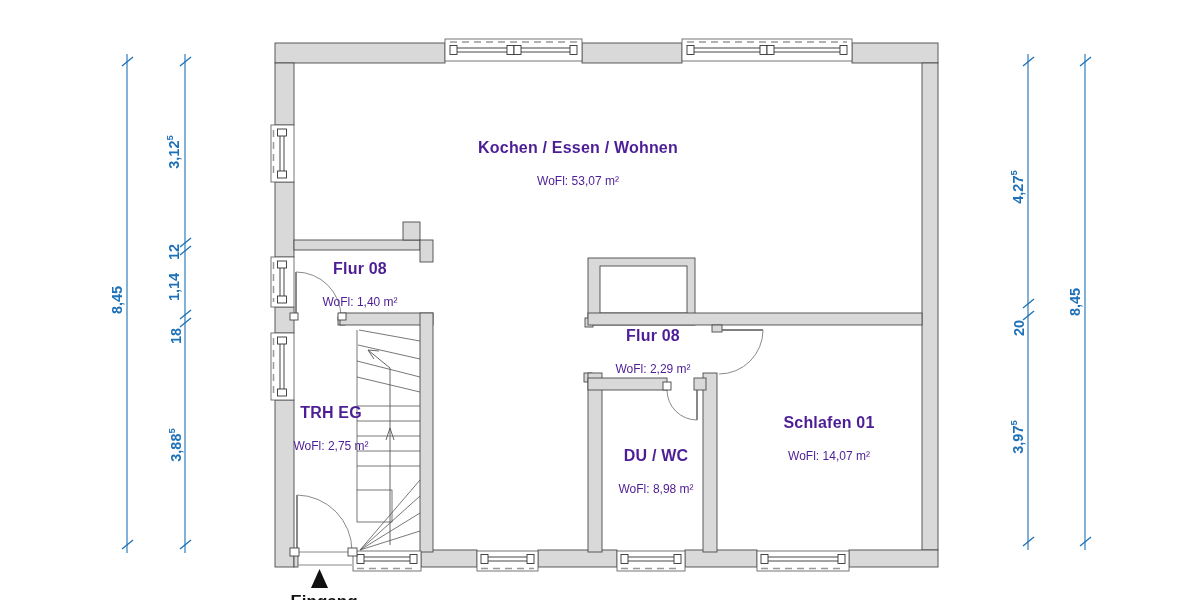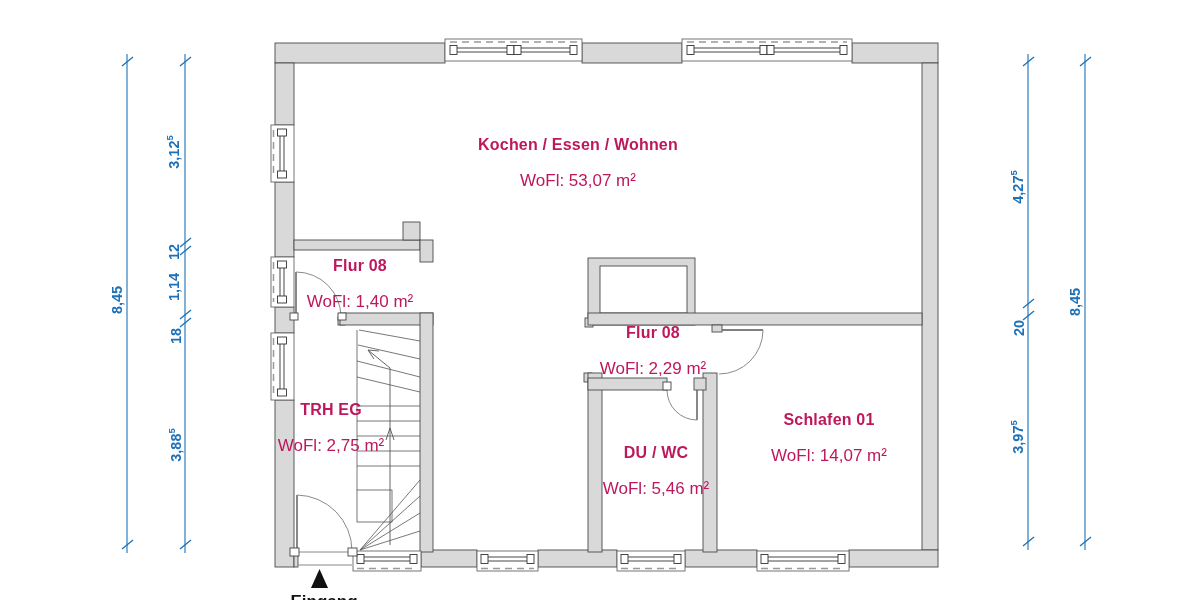--- a/index.html
+++ b/index.html
@@ -21,23 +21,23 @@
   .leaf{stroke:#555;stroke-width:1.4;fill:none;}
   .jamb{fill:#fff;stroke:#444;stroke-width:0.9;}
   .thr{stroke:#888;stroke-width:1;fill:none;}
   .stair{stroke:#555;stroke-width:0.8;fill:none;}
   .walk{stroke:#555;stroke-width:0.9;fill:none;}
   .dim-line{stroke:var(--dim);stroke-width:1.1;fill:none;}
   .tick{stroke:var(--dim);stroke-width:1.3;}
   .tri{fill:#111;}
 
   .room-label{position:absolute;transform:translate(-50%,-50%);
-    text-align:center;color:#be185d;white-space:nowrap;}
+    text-align:center;color:#4c1d95;white-space:nowrap;}
   .room-name{font-weight:bold;font-size:16px;letter-spacing:0.2px;}
-  .room-area{font-size:17px;margin-top:17px;}
+  .room-area{font-size:12px;margin-top:17px;}
   .dim-label{position:absolute;transform:translate(-50%,-50%) rotate(-90deg);
     color:var(--dim);font-size:14.5px;font-weight:bold;white-space:nowrap;}
   .dim-label sup{font-size:9.5px;}
   .entrance-label{position:absolute;transform:translateX(-50%);
     font-weight:bold;font-size:17px;color:#111;white-space:nowrap;}
 </style>
 </head>
 <body>
 
 <svg id="plan-svg" width="1200" height="600" viewBox="0 0 1200 600">
@@ -257,21 +257,21 @@
 <div class="room-label" style="left:653px;top:351px">
   <div class="room-name">Flur 08</div>
   <div class="room-area">WoFl: 2,29 m²</div>
 </div>
 <div class="room-label" style="left:331px;top:428px">
   <div class="room-name">TRH EG</div>
   <div class="room-area">WoFl: 2,75 m²</div>
 </div>
 <div class="room-label" style="left:656px;top:471px">
   <div class="room-name">DU / WC</div>
-  <div class="room-area">WoFl: 5,46 m²</div>
+  <div class="room-area">WoFl: 8,98 m²</div>
 </div>
 <div class="room-label" style="left:829px;top:438px">
   <div class="room-name">Schlafen 01</div>
   <div class="room-area">WoFl: 14,07 m²</div>
 </div>
 
 <div class="entrance-label" style="left:324px;top:592px">Eingang</div>
 
 <div class="dim-label" style="left:116px;top:300px"><span>8,45</span><sup></sup></div>
 

